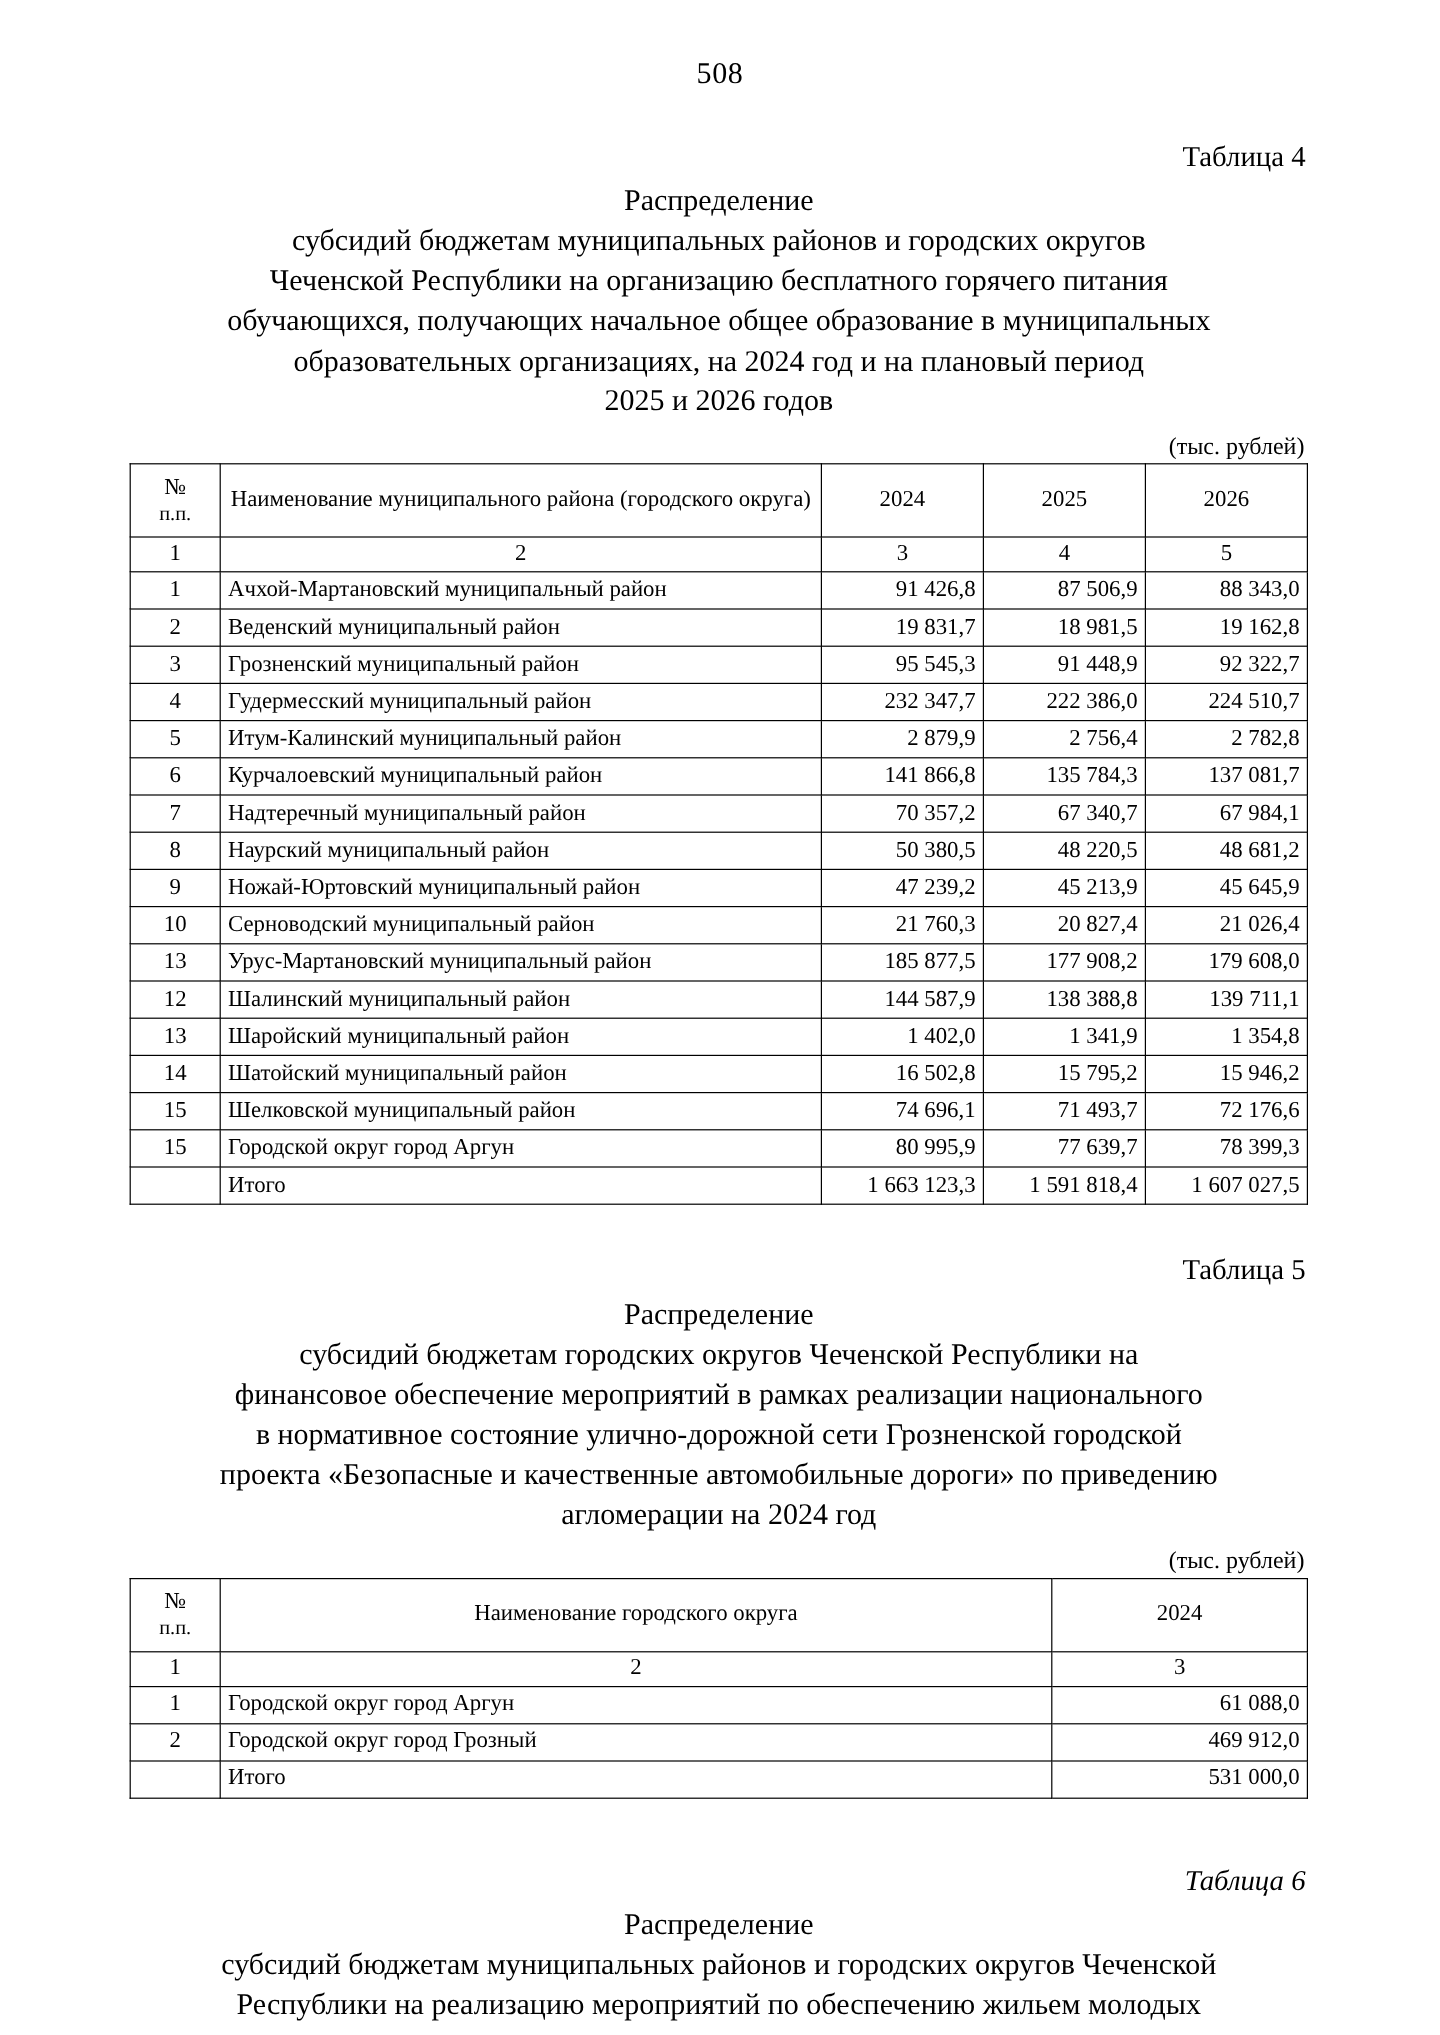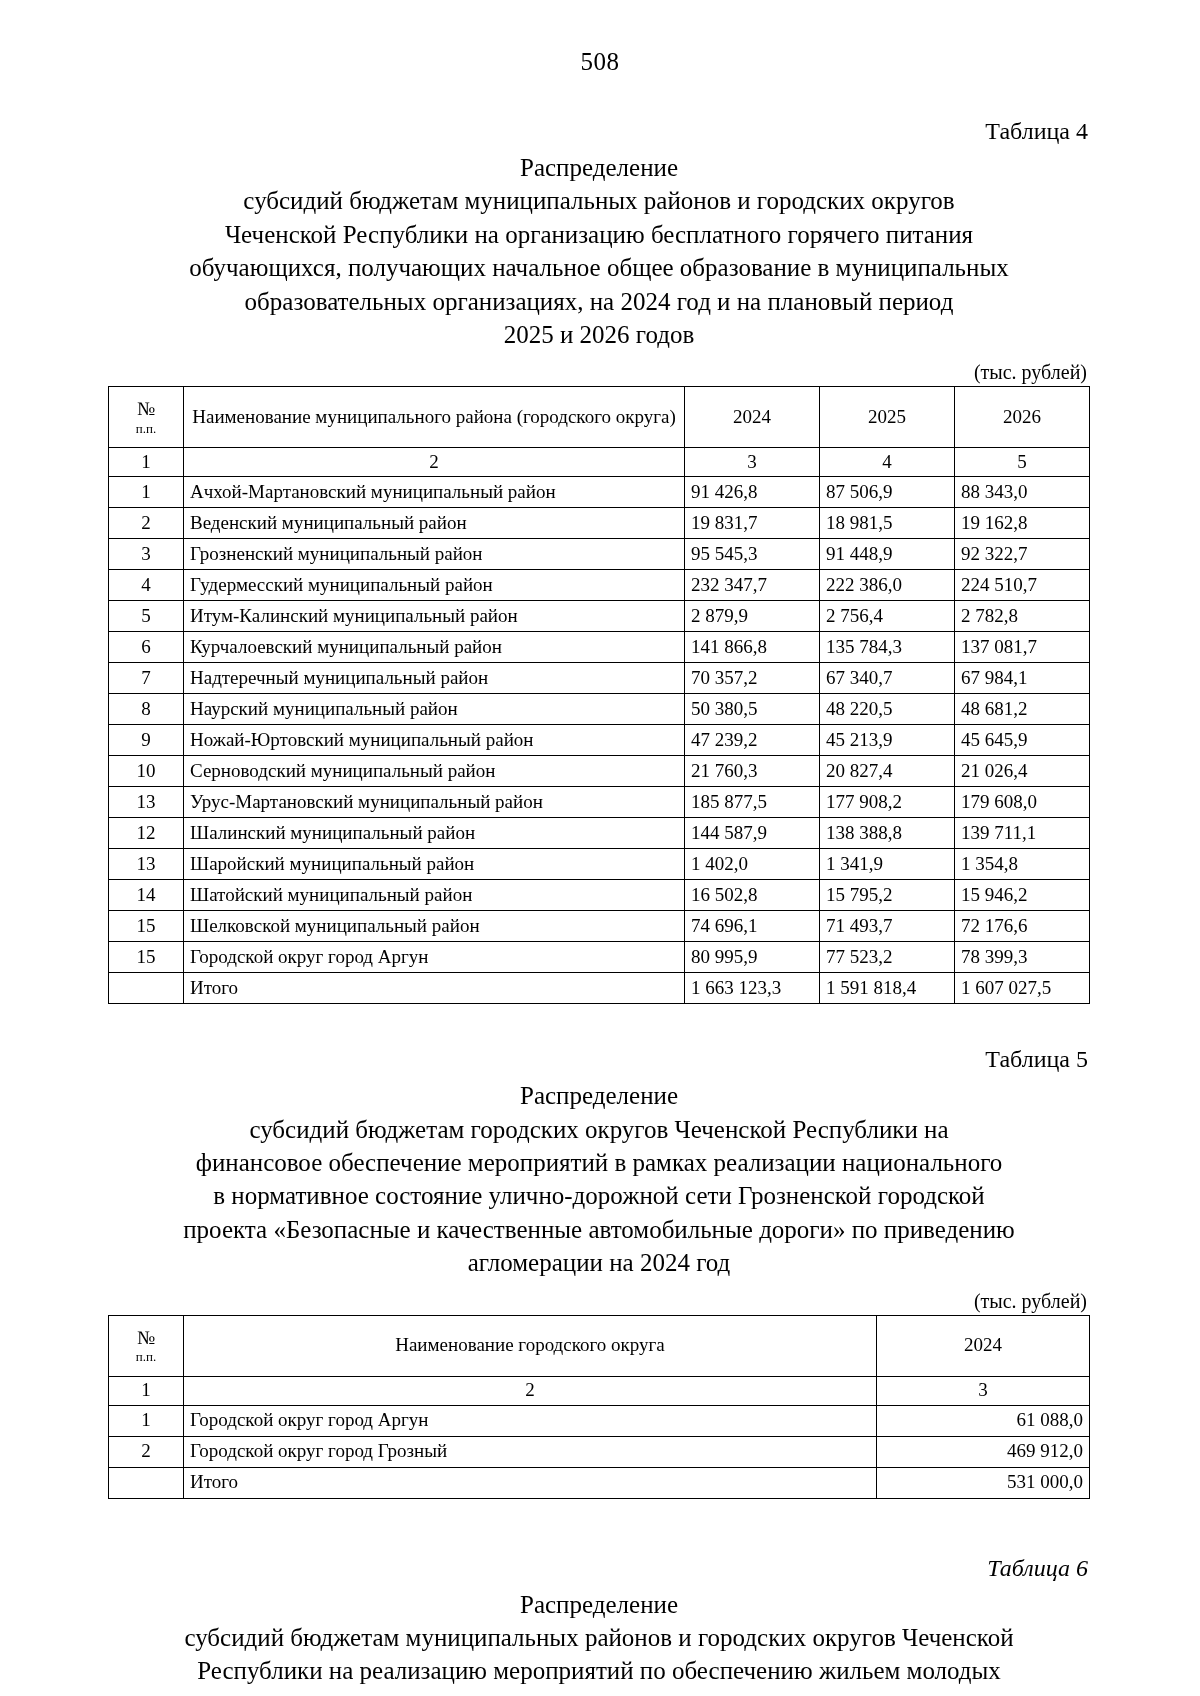--- a/index.html
+++ b/index.html
@@ -64,27 +64,27 @@
   table.doc-table td,
   table.doc-table th {
     border: 1.5px solid #000000;
     padding: 2px 6px;
     font-weight: normal;
     vertical-align: middle;
     line-height: 1.18;
   }
   .c-num       { width: 62px;  text-align: center; }
   .c-name      { text-align: left; padding-left: 9px; }
-  .c-year      { width: 122px; padding-right: 10px; }
+  .c-year      { width: 122px; text-align: right; padding-right: 10px; }
   .c-year-wide { width: 200px; text-align: right; padding-right: 10px; }
 
   .hdr-cell { text-align: center; height: 56px; }
   .hdr-num  { text-align: center; line-height: 1.15; font-size: 19px; }
   .hdr-num .nsym { display:block; }
-  .hdr-num .pp   { display:block; font-size: 13px; }
+  .hdr-num .pp   { display:block; font-size: 17px; }
   .colnum-row td { text-align: center; height: 24px; font-size: 19px; }
   .colnum-row td.c-name { text-align: center; }
   .data-row td { height: 26px; }
   .total-row td.c-name { text-align: left; }
   .t6-title { margin-top: 0; }
 </style>
 </head>
 <body>
 
 <div class="page">
@@ -228,21 +228,21 @@
           <td class="c-num">15</td>
           <td class="c-name">Шелковской муниципальный район</td>
           <td class="c-year">74 696,1</td>
           <td class="c-year">71 493,7</td>
           <td class="c-year">72 176,6</td>
         </tr>
         <tr class="data-row">
           <td class="c-num">15</td>
           <td class="c-name">Городской округ город Аргун</td>
           <td class="c-year">80 995,9</td>
-          <td class="c-year">77 523,2</td>
+          <td class="c-year">77 639,7</td>
           <td class="c-year">78 399,3</td>
         </tr>
 
         <tr class="data-row total-row">
           <td class="c-num"></td>
           <td class="c-name">Итого</td>
           <td class="c-year">1 663 123,3</td>
           <td class="c-year">1 591 818,4</td>
           <td class="c-year">1 607 027,5</td>
         </tr>

